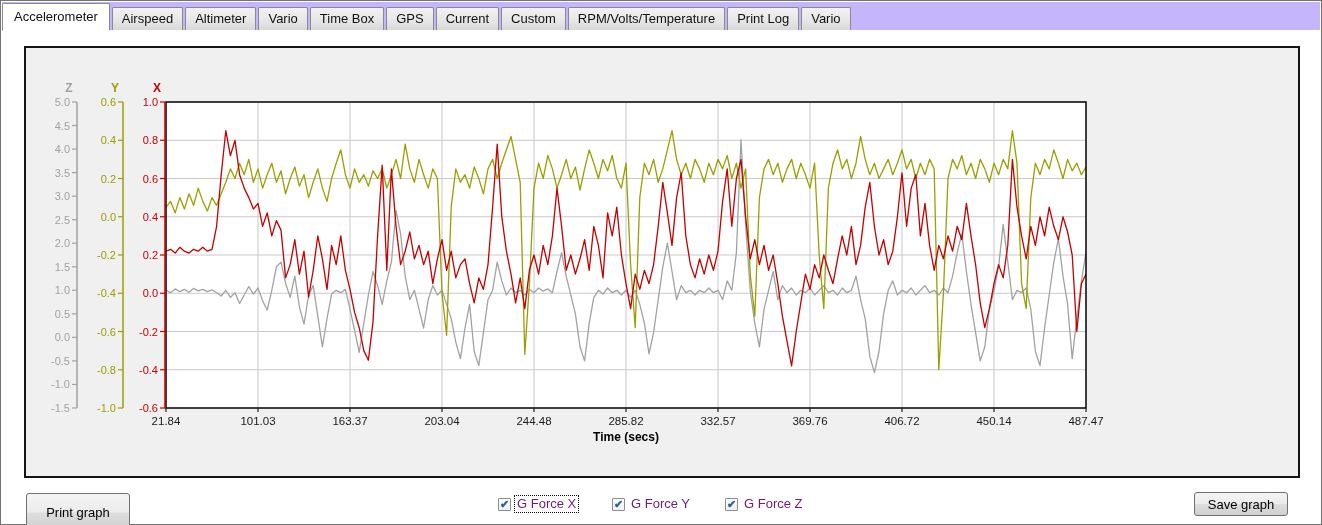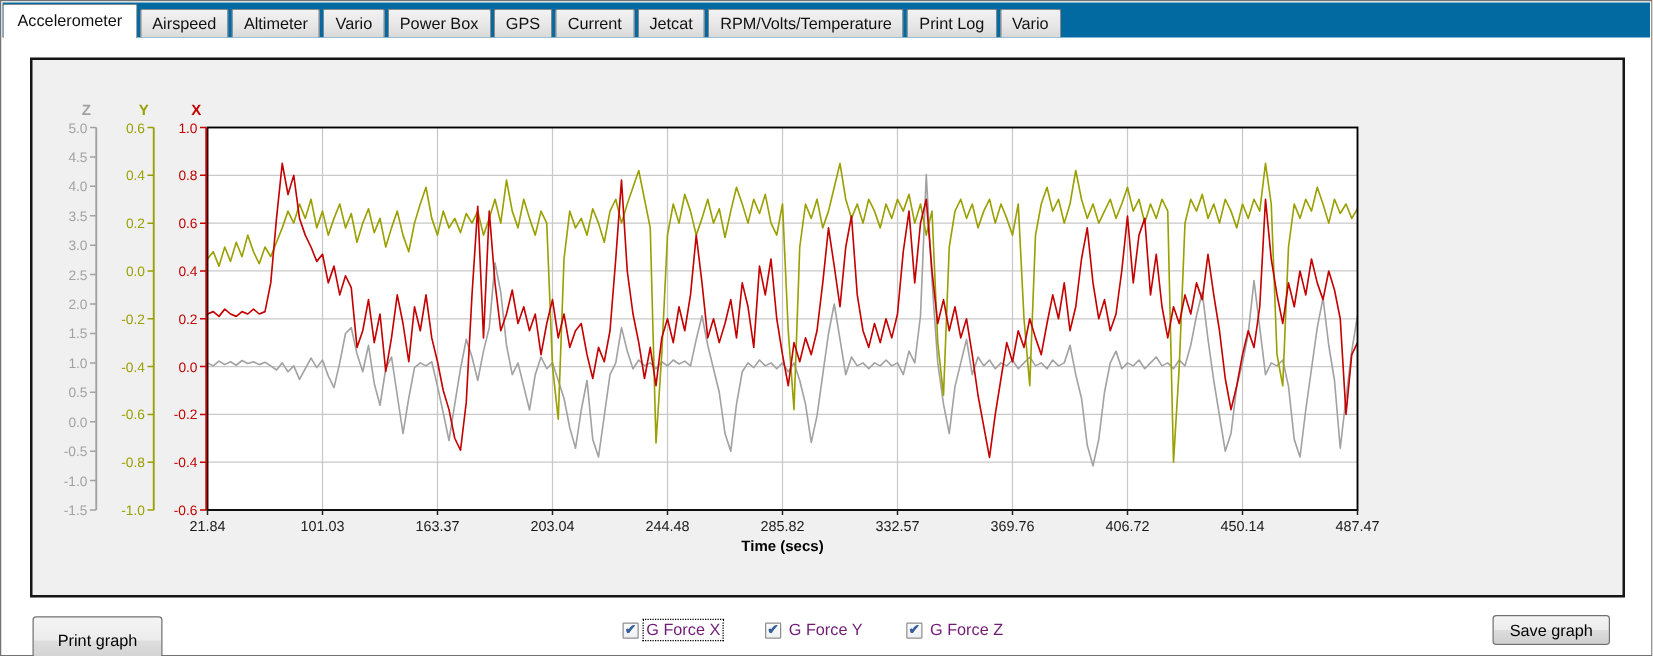--- a/index.html
+++ b/index.html
@@ -4,21 +4,21 @@
 <style>
   html,body{margin:0;padding:0;}
   body{
     width:1322px;height:525px;position:relative;overflow:hidden;
     font-family:"Liberation Sans",sans-serif;background:#ffffff;
     -webkit-font-smoothing:antialiased;
   }
   .window{position:absolute;inset:0;border:1px solid #737373;box-sizing:border-box;background:#ffffff;}
 
   
-  .tabstrip{position:absolute;left:1px;top:1px;right:1px;height:28px;display:flex;align-items:flex-end;background:#0369a1;}
+  .tabstrip{position:absolute;left:1px;top:1px;right:1px;height:28px;display:flex;align-items:flex-end;background:#c4b5fd;}
   .tab{
     box-sizing:border-box;height:23px;line-height:21px;padding:0 9px;margin-right:2px;
     background:linear-gradient(#f2f2f2,#e6e6e6 60%,#d8d8d8);
     border:1px solid #8a8a8a;border-bottom:none;border-radius:2px 2px 0 0;
     font-size:13px;color:#111;cursor:default;white-space:nowrap;
   }
   .tab.active{
     height:28px;line-height:25px;background:#ffffff;padding:0 11px;
     border:1px solid #8a8a8a;border-bottom:1px solid #ffffff;margin-bottom:-1px;z-index:2;
   }
@@ -54,24 +54,24 @@
 </head>
 <body>
 
 <div class="window">
 
   <div class="tabstrip">
       <div class="tab active">Accelerometer</div>
       <div class="tab">Airspeed</div>
       <div class="tab">Altimeter</div>
       <div class="tab">Vario</div>
-      <div class="tab">Power Box</div>
+      <div class="tab">Time Box</div>
       <div class="tab">GPS</div>
       <div class="tab">Current</div>
-      <div class="tab">Jetcat</div>
+      <div class="tab">Custom</div>
       <div class="tab">RPM/Volts/Temperature</div>
       <div class="tab">Print Log</div>
       <div class="tab">Vario</div>
     </div>
 
   <div class="panel">
     <div id="chart"><svg width="1272" height="428" font-family="Liberation Sans, sans-serif">
           <rect x="140" y="54" width="920" height="306" fill="#ffffff"></rect>
           <line x1="140" y1="92.25" x2="1060" y2="92.25" stroke="#c9c9c9" stroke-width="1"></line>
           <line x1="140" y1="130.5" x2="1060" y2="130.5" stroke="#c9c9c9" stroke-width="1"></line>

